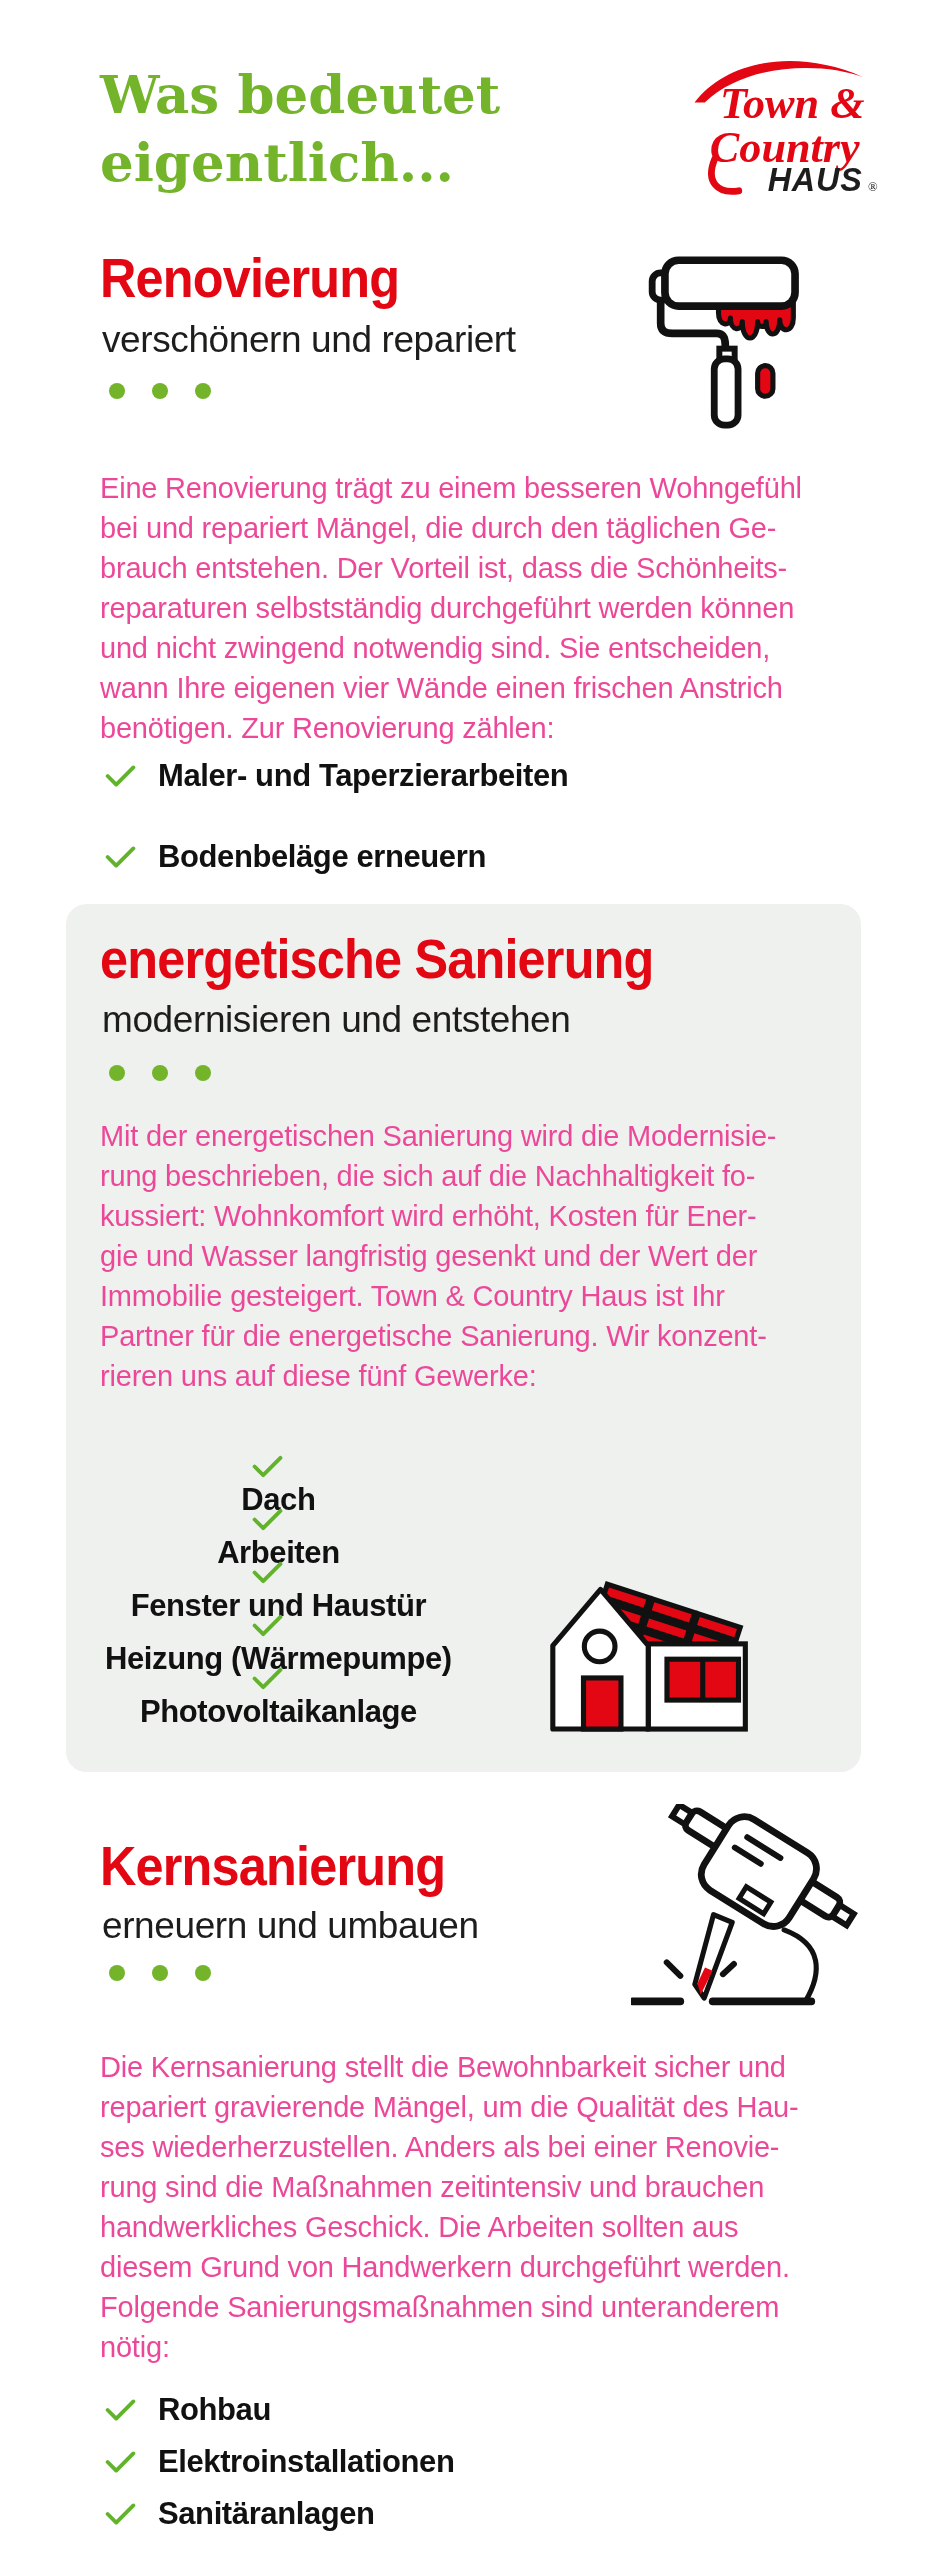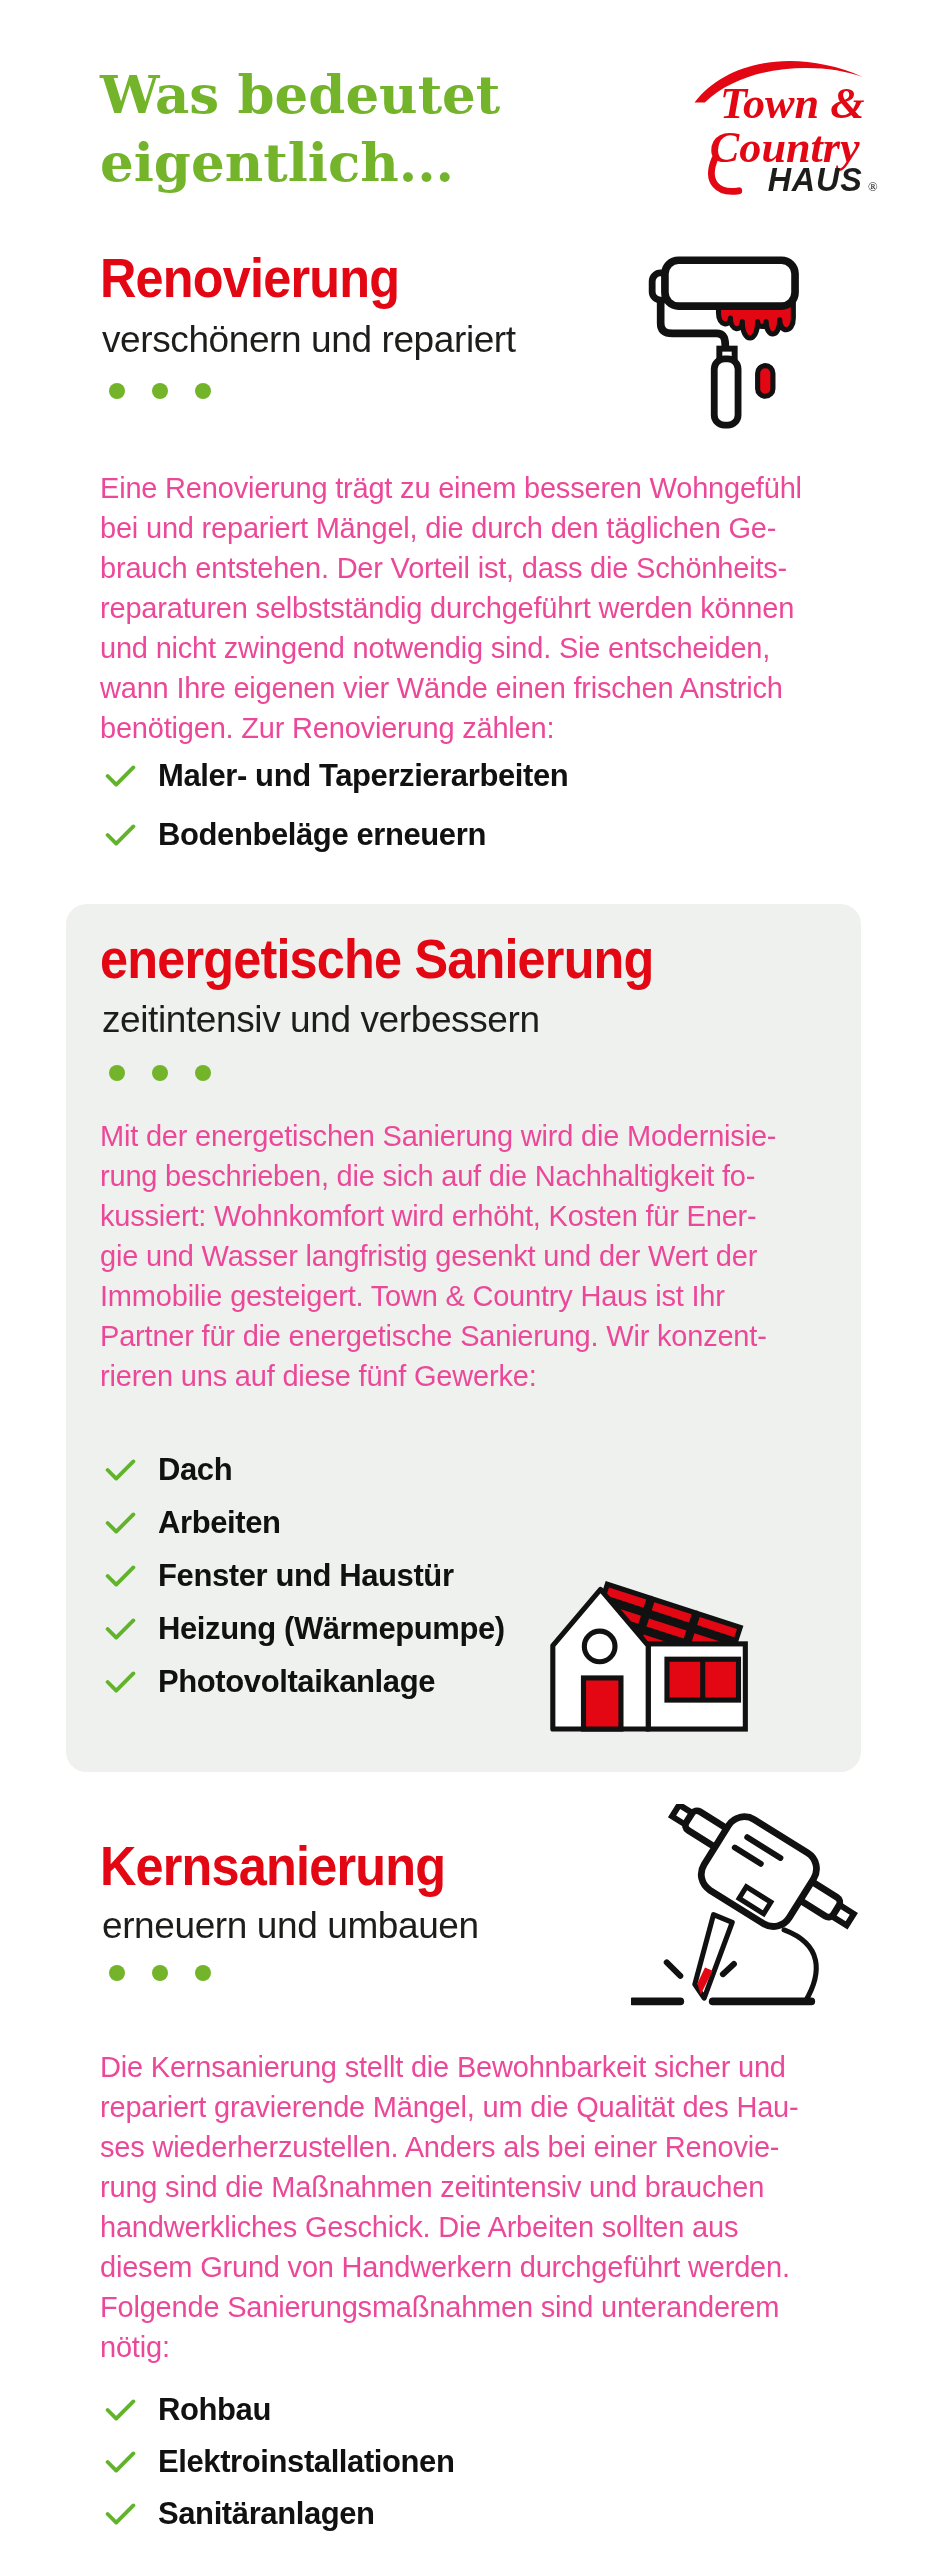--- a/index.html
+++ b/index.html
@@ -32,21 +32,21 @@
 
   .para {
     font-size:29px; line-height:40px; color:#ec4899;
     white-space:pre-line; letter-spacing:-0.2px;
   }
   .checklist { display:flex; flex-direction:column; }
   .check-row { display:flex; align-items:center; height:37px; }
   .check-row .check { width:31px; height:24px; flex:0 0 31px; margin-right:22px; }
   .check-label { font-weight:700; font-size:31px; letter-spacing:-0.4px; color:#111; white-space:nowrap; }
   .gap26 .check-row { margin-bottom:22px; }
-  .gap20 .check-row { margin-bottom:16px; }
+  .gap20 .check-row { margin-bottom:16px;flex-direction:column; }
   .gap18 .check-row { margin-bottom:15.3px; }
 
   .panel {
     background:#eff1ee; border-radius:20.4px;
   }
   svg text { font-family:"Liberation Serif", serif; }
 </style>
 </head>
 <body>
 
@@ -83,39 +83,39 @@
   </svg>
 
   <div class="abs para" style="left:100px; top:468px; width:766px;">Eine Renovierung trägt zu einem besseren Wohngefühl
 bei und repariert Mängel, die durch den täglichen Ge-
 brauch entstehen. Der Vorteil ist, dass die Schönheits-
 reparaturen selbstständig durchgeführt werden können
 und nicht zwingend notwendig sind. Sie entscheiden,
 wann Ihre eigenen vier Wände einen frischen Anstrich
 benötigen. Zur Renovierung zählen:</div>
 
-  <div class="abs checklist gap26" style="left:105px; top:757px;">
+  <div class="abs checklist gap26" style="left:105px; top:757px;gap:22px;">
     <div class="check-row">
       <svg class="check" viewBox="0 0 36 28">
           <path d="M3 14 L13 24 L33 4" fill="none" stroke="#62b32c" stroke-width="4.5" stroke-linecap="round" stroke-linejoin="round"></path>
         </svg>
       <span class="check-label">Maler- und Taperzierarbeiten</span>
     </div>
     <div class="check-row">
       <svg class="check" viewBox="0 0 36 28">
           <path d="M3 14 L13 24 L33 4" fill="none" stroke="#62b32c" stroke-width="4.5" stroke-linecap="round" stroke-linejoin="round"></path>
         </svg>
       <span class="check-label">Bodenbeläge erneuern</span>
     </div>
   </div>
 
   <div class="abs panel" style="left:66px; top:904px; width:795px; height:868px;"></div>
 
   <div class="abs h-red" style="left:100px; top:931px;">energetische Sanierung</div>
-  <div class="abs subheading" style="left:102px; top:1000px;">zeitintensiv und verbessern</div>
+  <div class="abs subheading" style="left:102px; top:1000px;">modernisieren und entstehen</div>
   <div class="abs dots" style="left:109px; top:1065px;">
     <span class="dot"></span>
     <span class="dot"></span>
     <span class="dot"></span>
   </div>
 
   <div class="abs para" style="left:100px; top:1116px; width:766px;">Mit der energetischen Sanierung wird die Modernisie-
 rung beschrieben, die sich auf die Nachhaltigkeit fo-
 kussiert: Wohnkomfort wird erhöht, Kosten für Ener-
 gie und Wasser langfristig gesenkt und der Wert der

